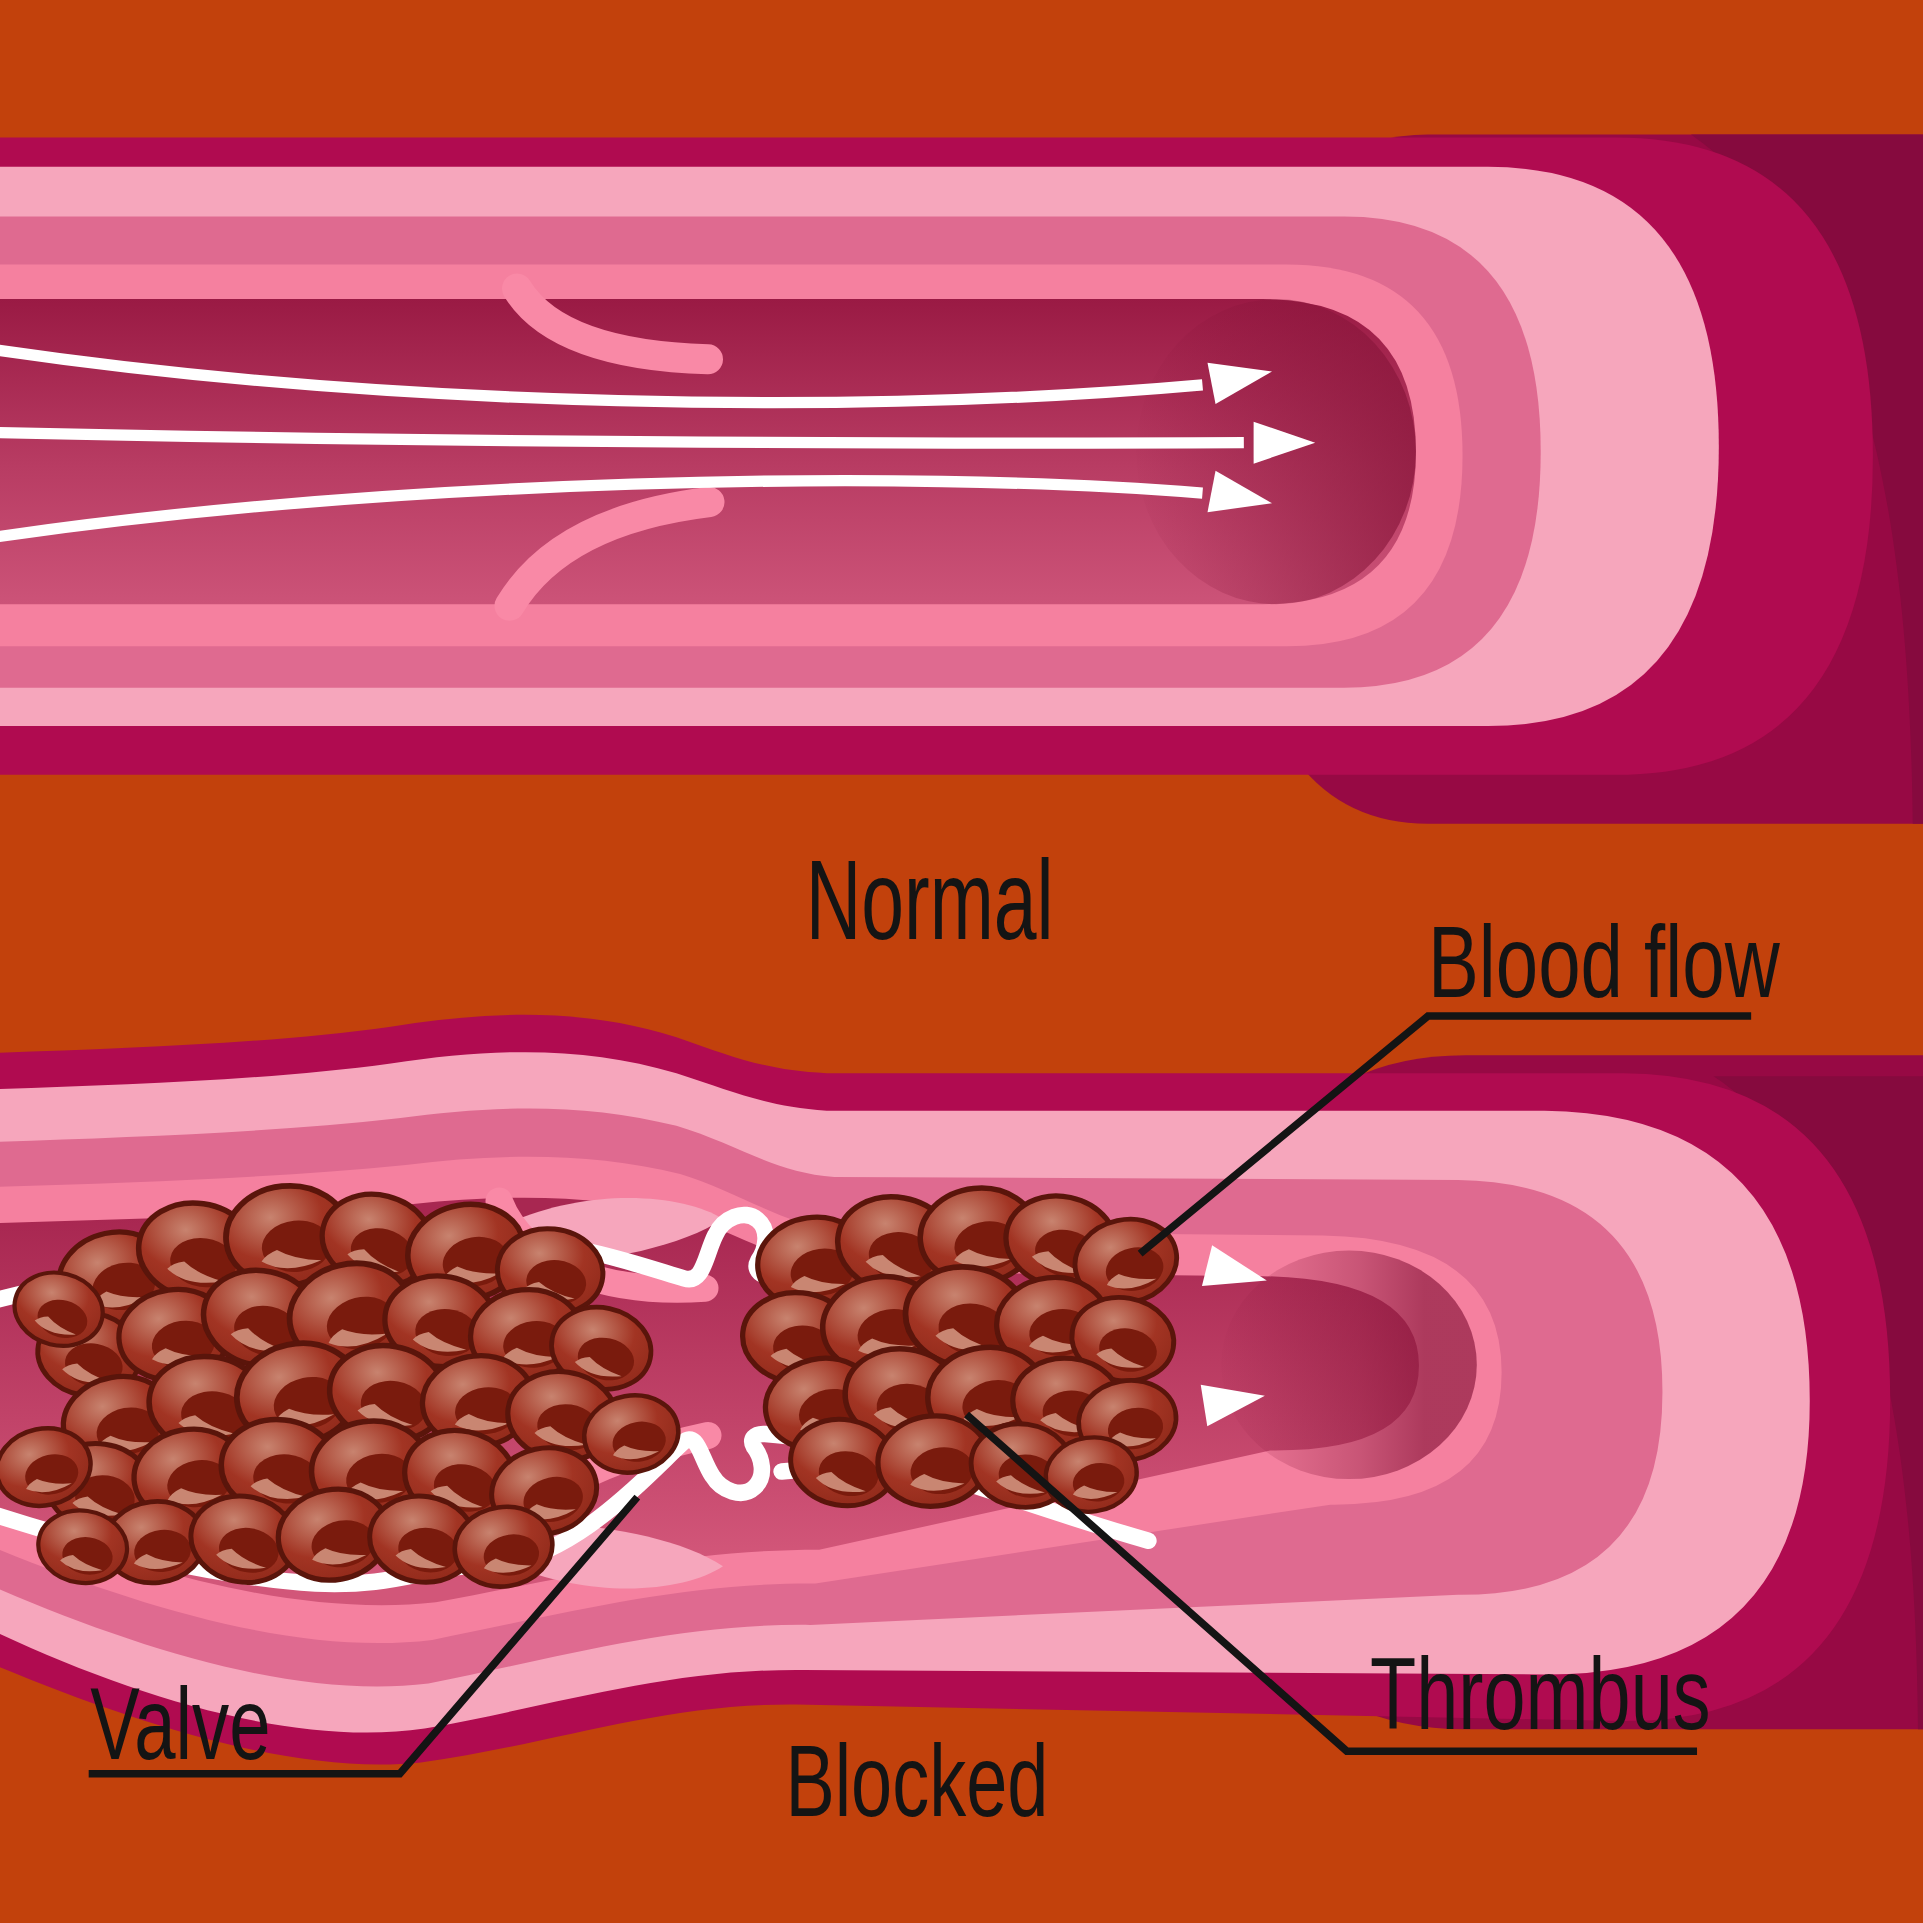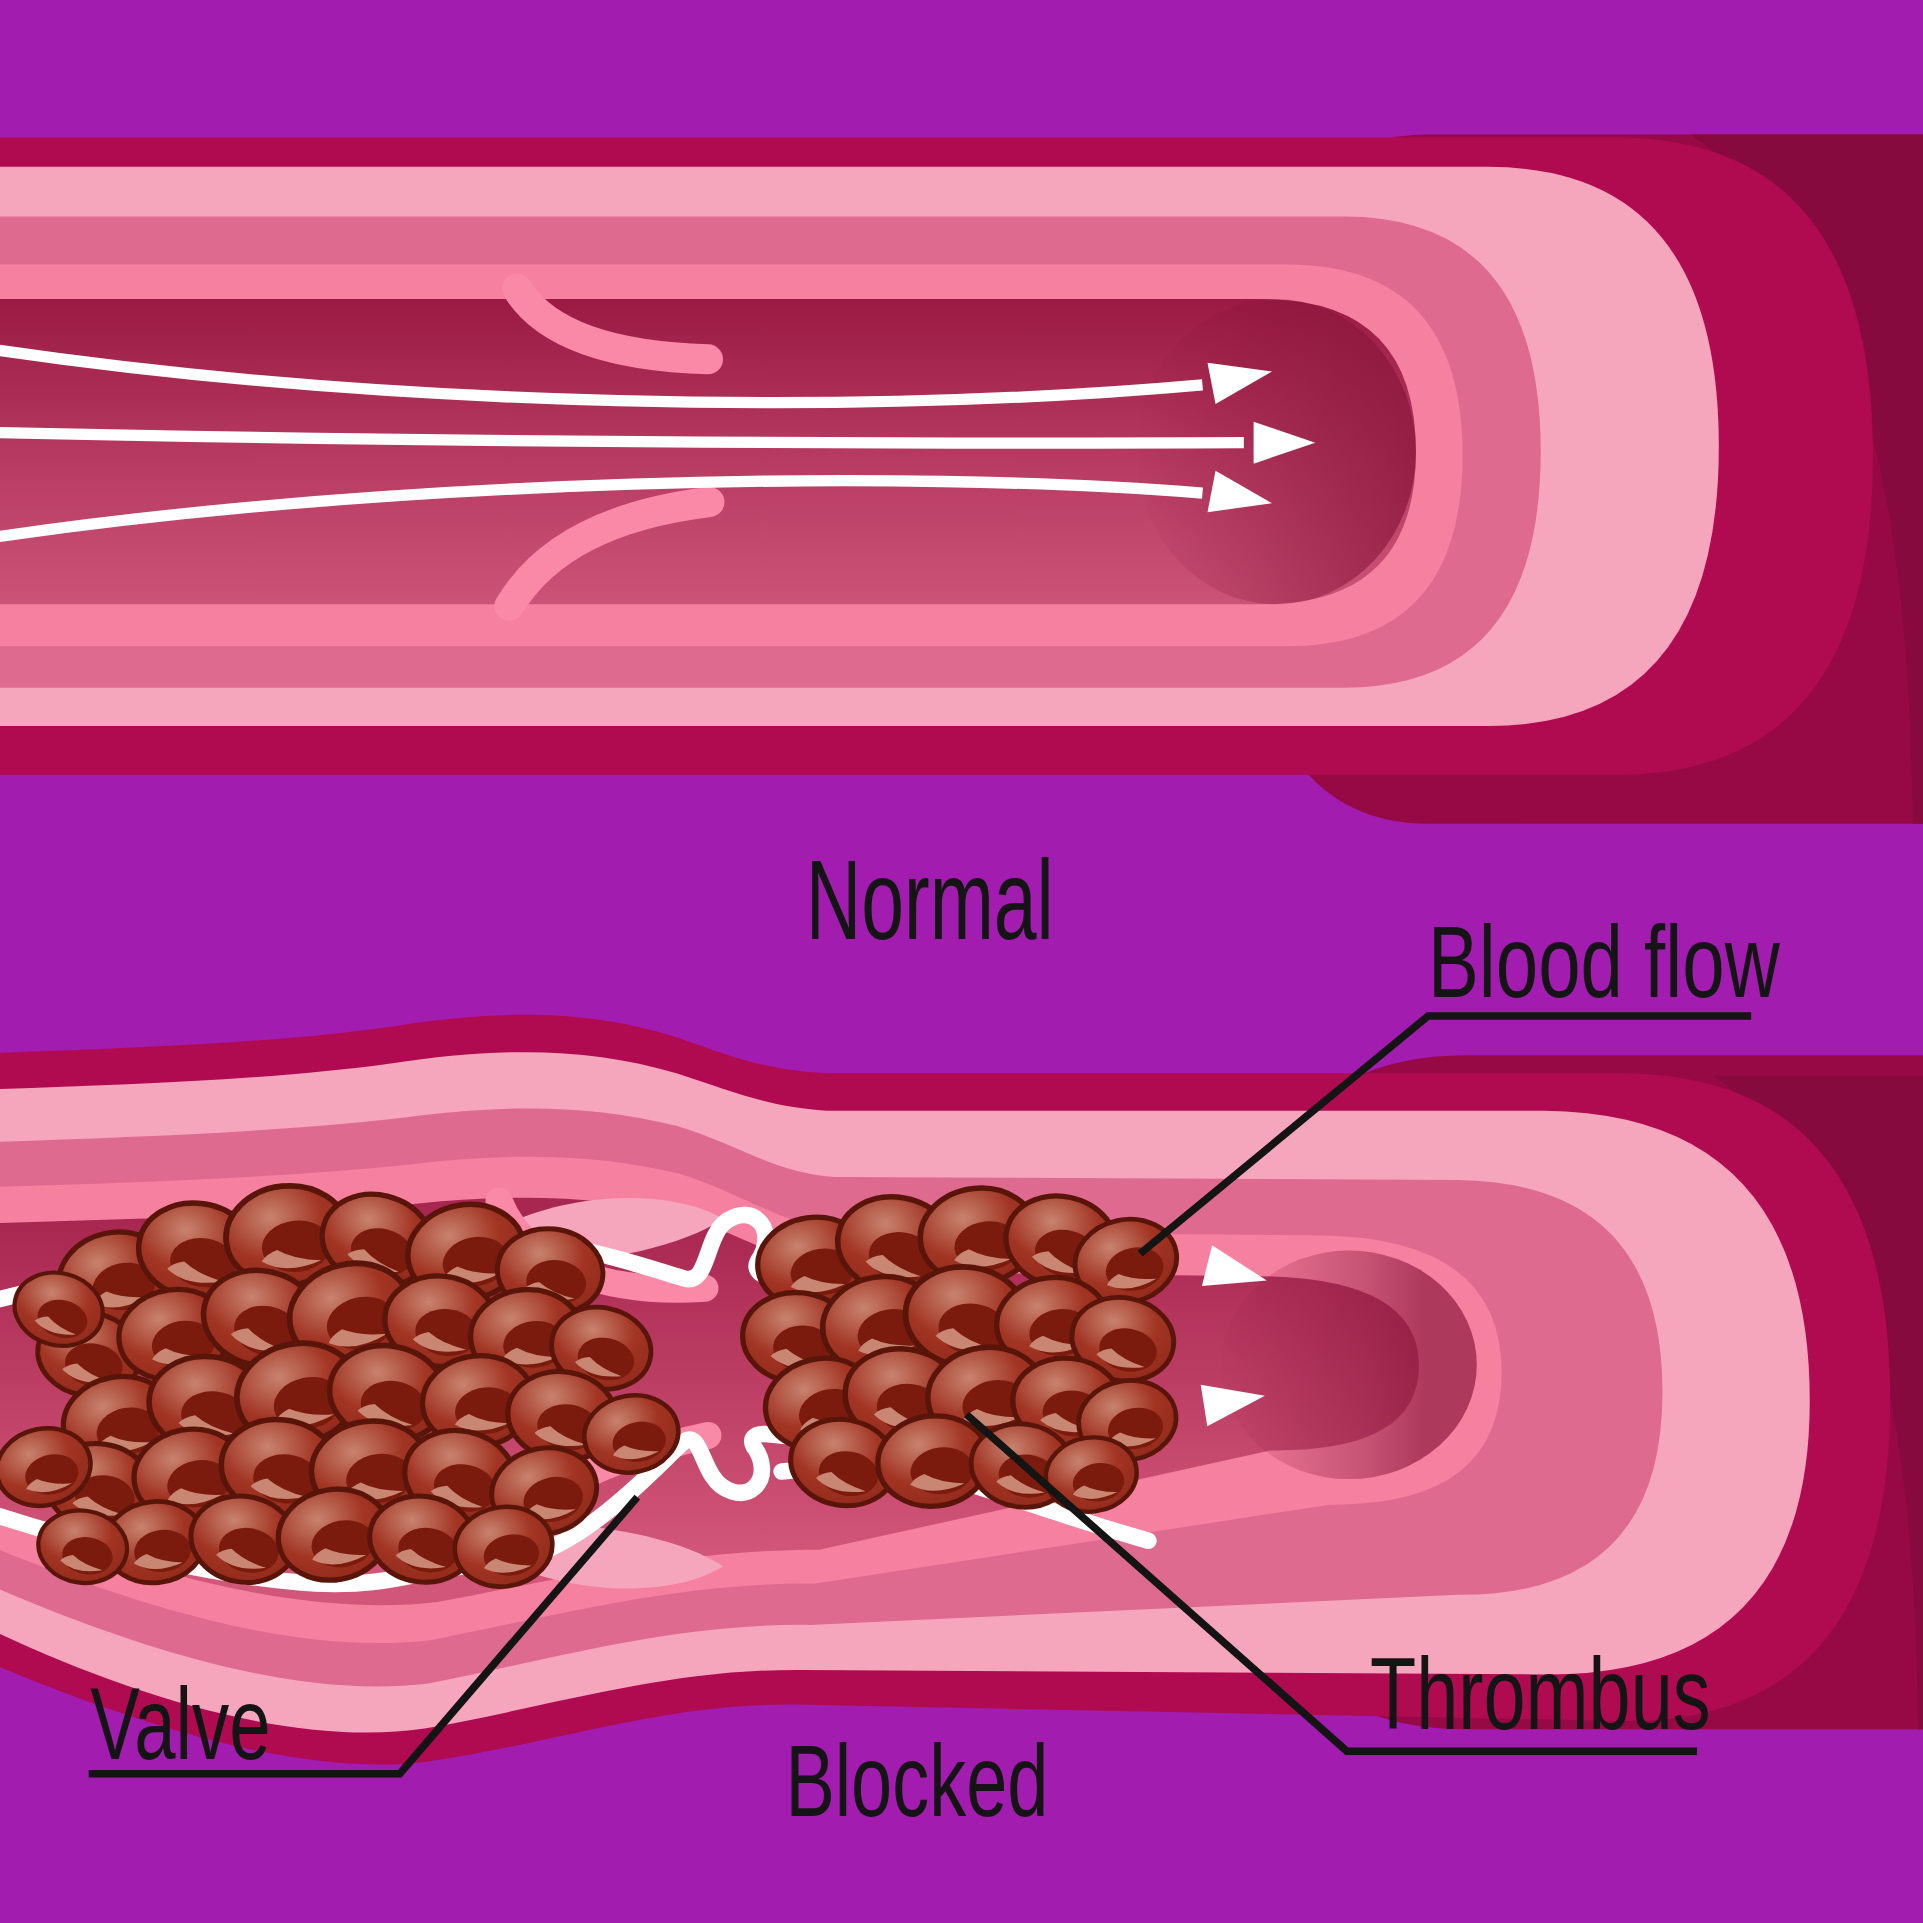--- a/index.html
+++ b/index.html
@@ -1,16 +1,16 @@
 <!DOCTYPE html>
 <html style="font-size:12px"><head>
 <meta charset="utf-8">
 <style>
   html,body{margin:0;padding:0;background:#fff;}
-  .stage{position:relative;width:1924px;height:1924px;background:#a21caf;overflow:hidden;
+  .stage{position:relative;width:1924px;height:1924px;background:#c2410c;overflow:hidden;
          font-family:"Liberation Sans",sans-serif;}
   svg{position:absolute;inset:0;display:block;}
   text{fill:#141414;font-family:"Liberation Sans",sans-serif;font-weight:400;}
 </style>
 </head>
 <body>
 
 <div class="stage">
 <svg viewBox="0 0 2560 2560">
   <defs>

